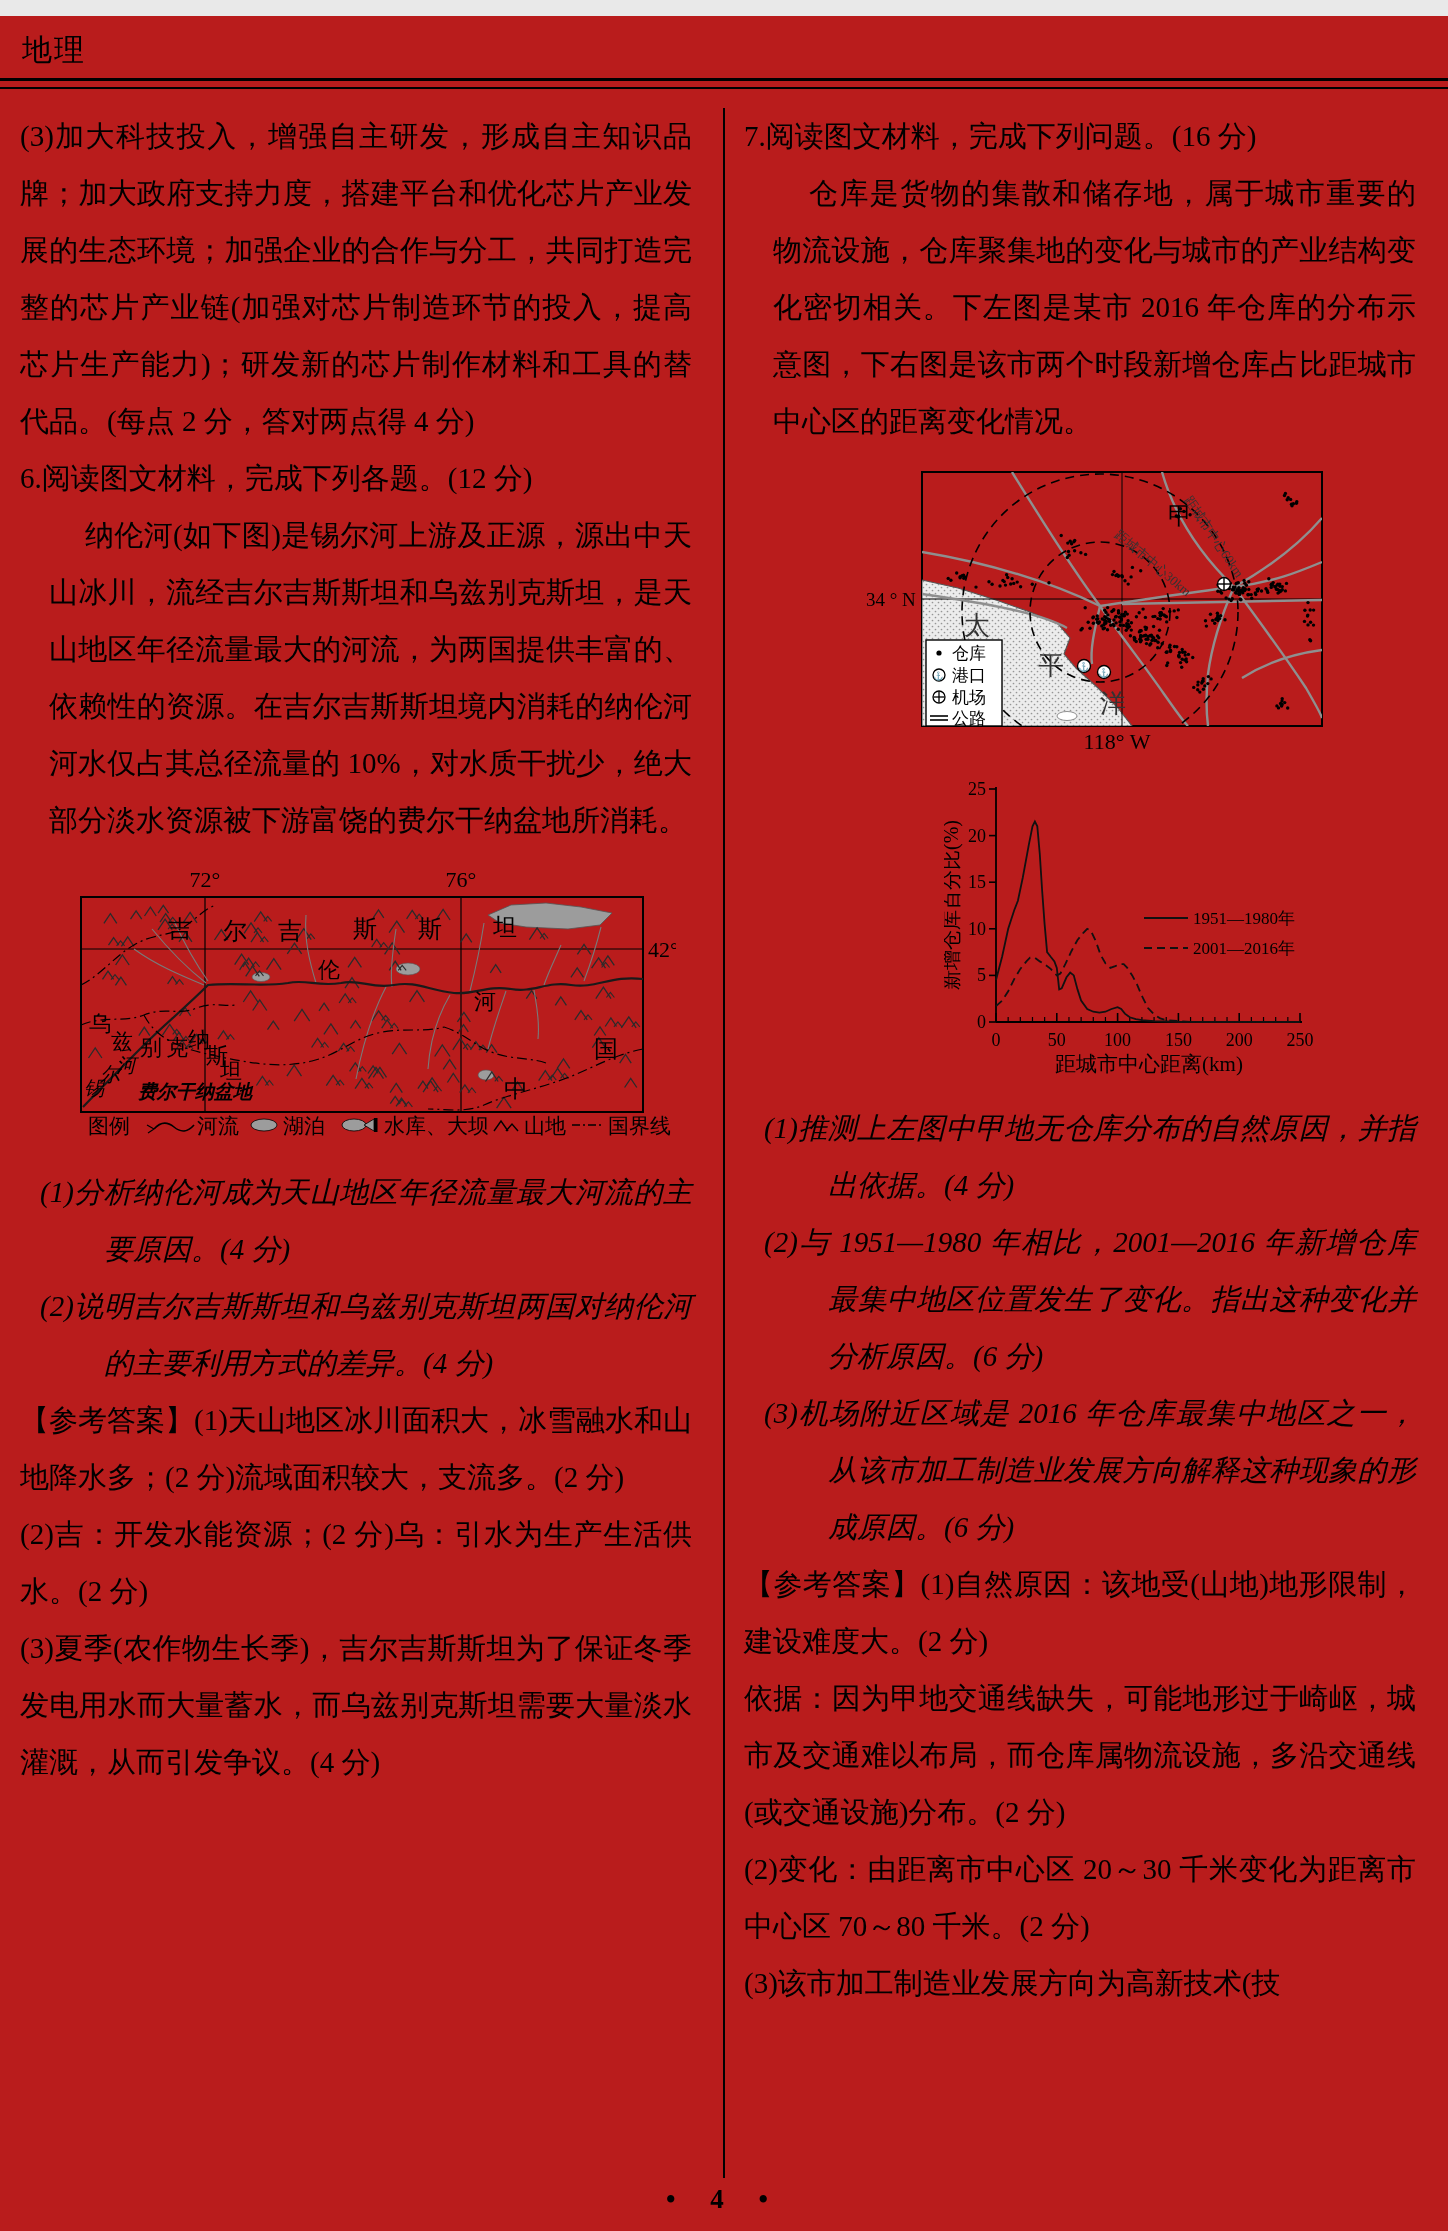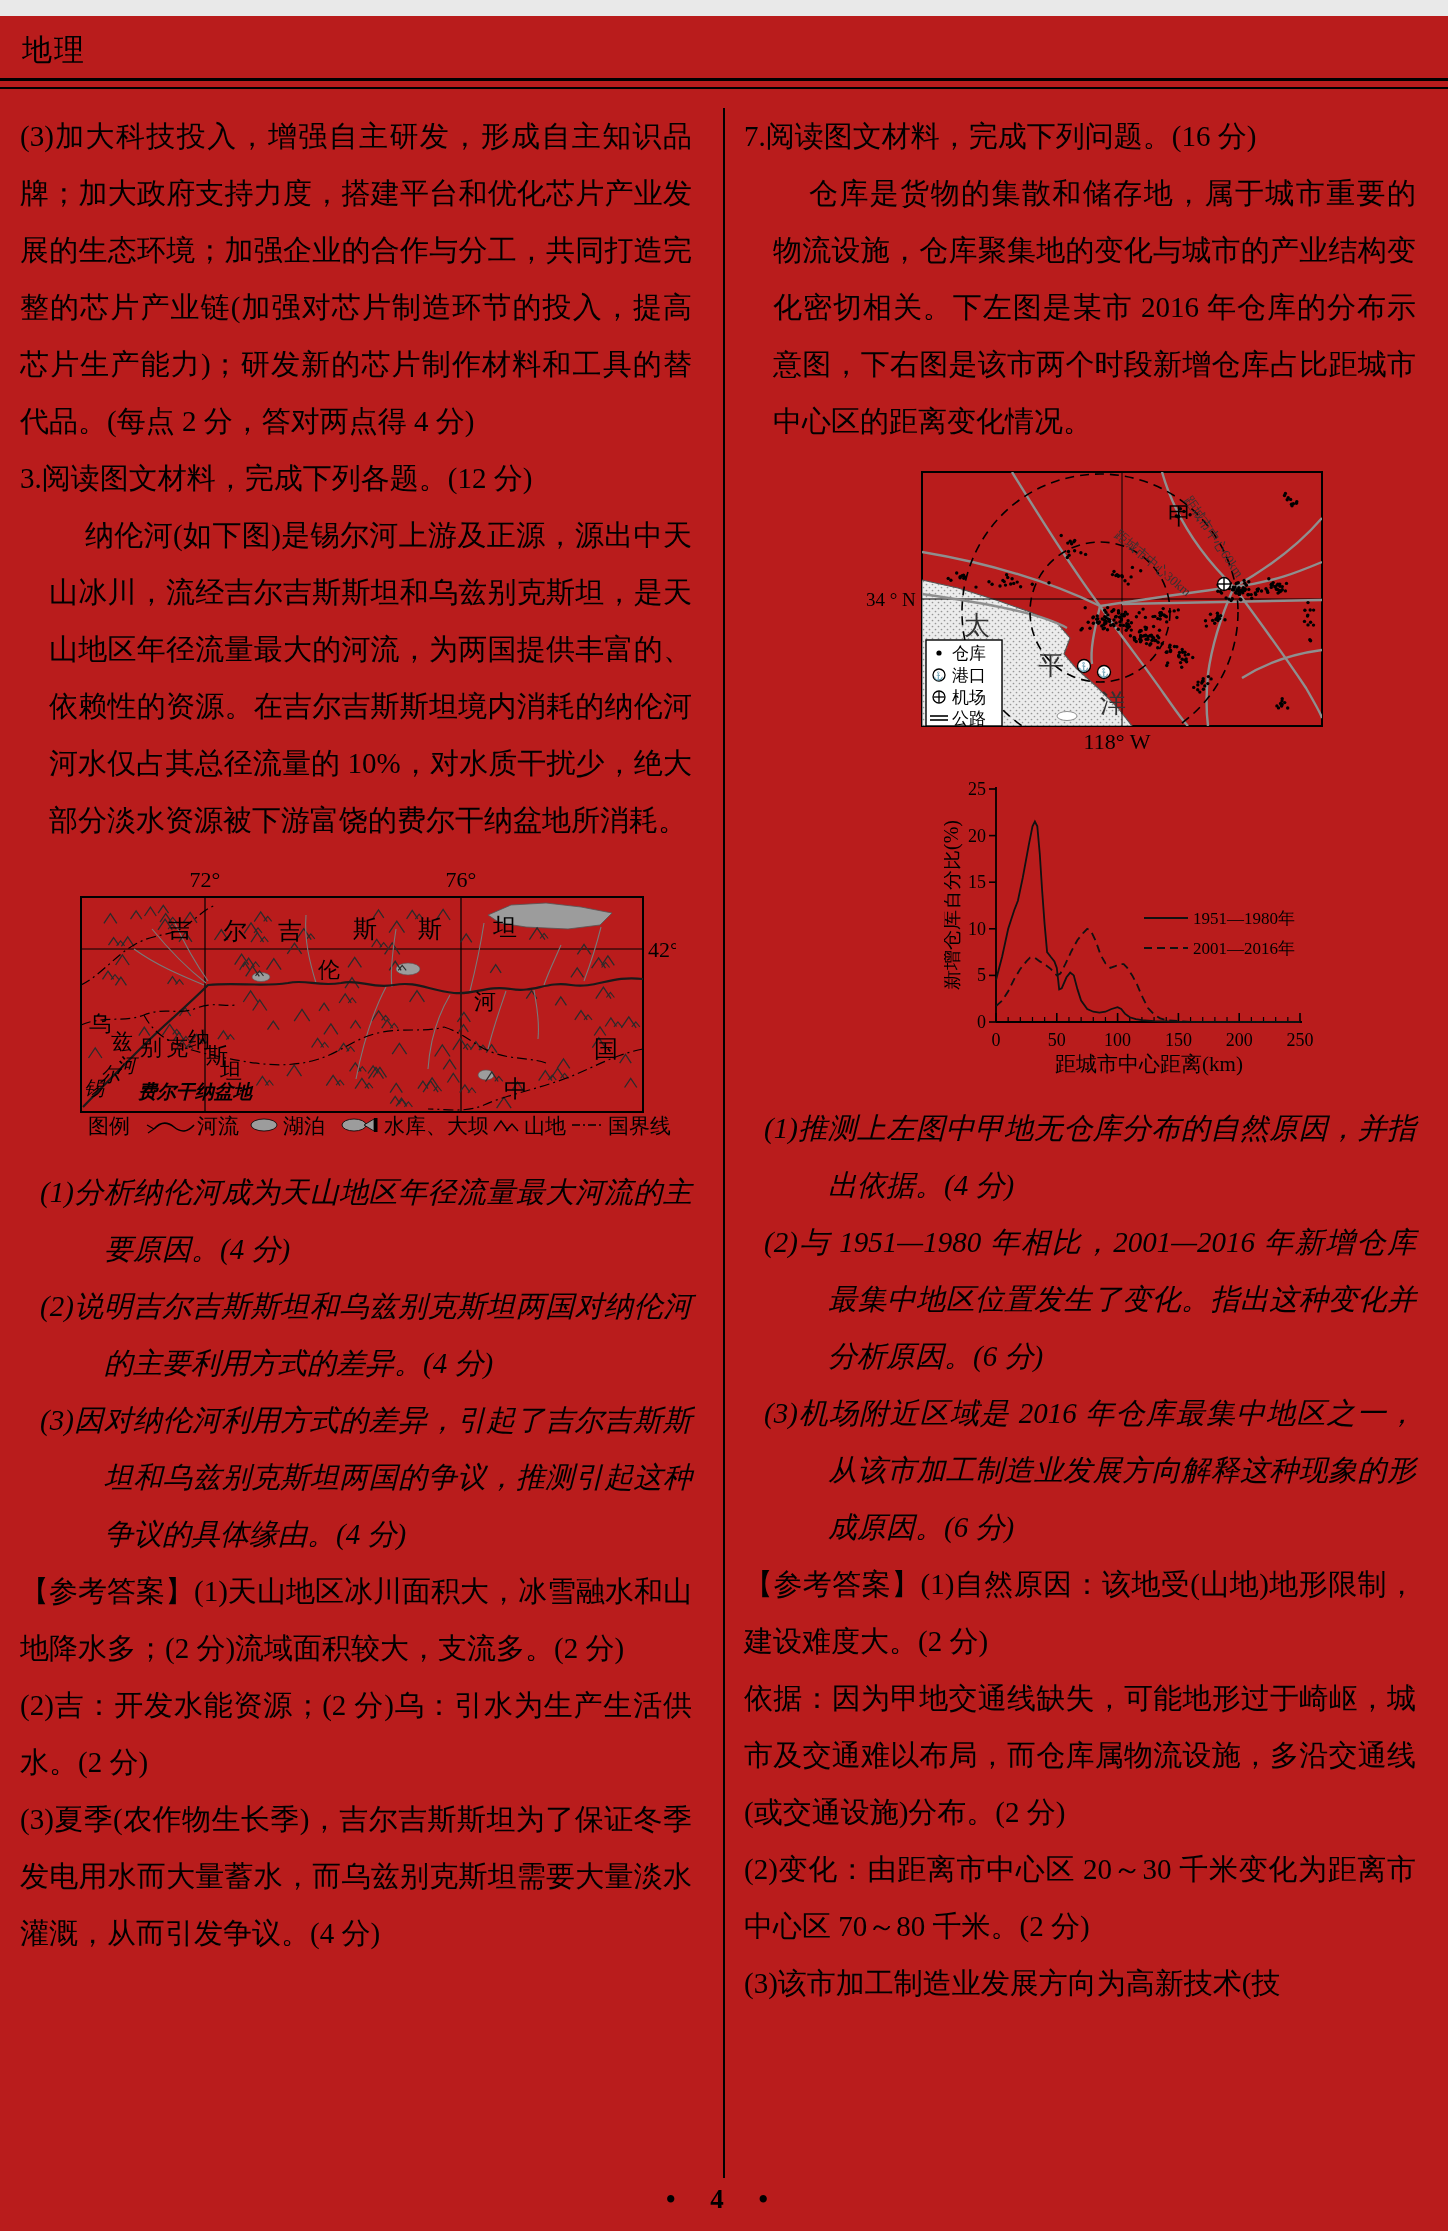--- a/index.html
+++ b/index.html
@@ -32,21 +32,21 @@
 
 <div class="page">
   <div class="hdr">地理</div>
   <div class="hdr-rule"></div>
   <div class="divider"></div>
 
   <div class="cols">
 
     <div class="col col-left">
       <p class="ans">(3)加大科技投入，增强自主研发，形成自主知识品牌；加大政府支持力度，搭建平台和优化芯片产业发展的生态环境；加强企业的合作与分工，共同打造完整的芯片产业链(加强对芯片制造环节的投入，提高芯片生产能力)；研发新的芯片制作材料和工具的替代品。(每点 2 分，答对两点得 4 分)</p>
-      <p class="qhead">3.阅读图文材料，完成下列各题。(12 分)</p>
+      <p class="qhead">6.阅读图文材料，完成下列各题。(12 分)</p>
       <p class="material">纳伦河(如下图)是锡尔河上游及正源，源出中天山冰川，流经吉尔吉斯斯坦和乌兹别克斯坦，是天山地区年径流量最大的河流，为两国提供丰富的、依赖性的资源。在吉尔吉斯斯坦境内消耗的纳伦河河水仅占其总径流量的 10%，对水质干扰少，绝大部分淡水资源被下游富饶的费尔干纳盆地所消耗。</p>
 
       <figure class="fig1">
         <svg width="620" height="282" viewBox="0 0 620 282">
 
           <rect x="25" y="40" width="562" height="215" fill="none" stroke="#000" stroke-width="2"></rect>
           <line x1="149" y1="40" x2="149" y2="255" stroke="#000" stroke-width="1.2"></line>
           <line x1="405" y1="40" x2="405" y2="255" stroke="#000" stroke-width="1.2"></line>
           <line x1="25" y1="92" x2="587" y2="92" stroke="#000" stroke-width="1.2"></line>
           <text x="149" y="30" font-size="22" text-anchor="middle">72°</text>
@@ -288,21 +288,20 @@
             </g>
             <text x="468" y="276">山地</text>
             <line x1="516" y1="268" x2="548" y2="268" stroke="#000" stroke-width="1.4" stroke-dasharray="8 3 2 3"></line>
             <text x="552" y="276">国界线</text>
           </g>
         </svg>
       </figure>
 
       <p class="qitem">(1)分析纳伦河成为天山地区年径流量最大河流的主要原因。(4 分)</p>
       <p class="qitem">(2)说明吉尔吉斯斯坦和乌兹别克斯坦两国对纳伦河的主要利用方式的差异。(4 分)</p>
-      <p class="qitem">(3)因对纳伦河利用方式的差异，引起了吉尔吉斯斯坦和乌兹别克斯坦两国的争议，推测引起这种争议的具体缘由。(4 分)</p>
       <p class="ans"><b>【参考答案】</b><span>(1)天山地区冰川面积大，冰雪融水和山地降水多；(2 分)流域面积较大，支流多。(2 分)</span></p>
       <p class="ans">(2)吉：开发水能资源；(2 分)乌：引水为生产生活供水。(2 分)</p>
       <p class="ans">(3)夏季(农作物生长季)，吉尔吉斯斯坦为了保证冬季发电用水而大量蓄水，而乌兹别克斯坦需要大量淡水灌溉，从而引发争议。(4 分)</p>
     </div>
 
     <div class="col col-right">
       <p class="qhead">7.阅读图文材料，完成下列问题。(16 分)</p>
       <p class="material">仓库是货物的集散和储存地，属于城市重要的物流设施，仓库聚集地的变化与城市的产业结构变化密切相关。下左图是某市 2016 年仓库的分布示意图，下右图是该市两个时段新增仓库占比距城市中心区的距离变化情况。</p>
 
       <figure class="fig2">

